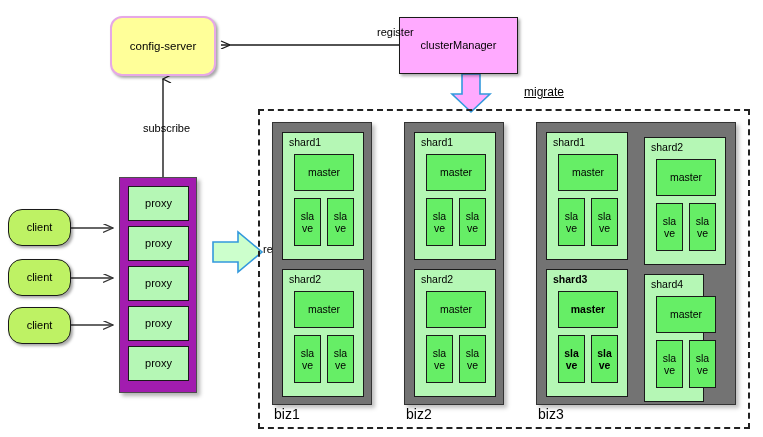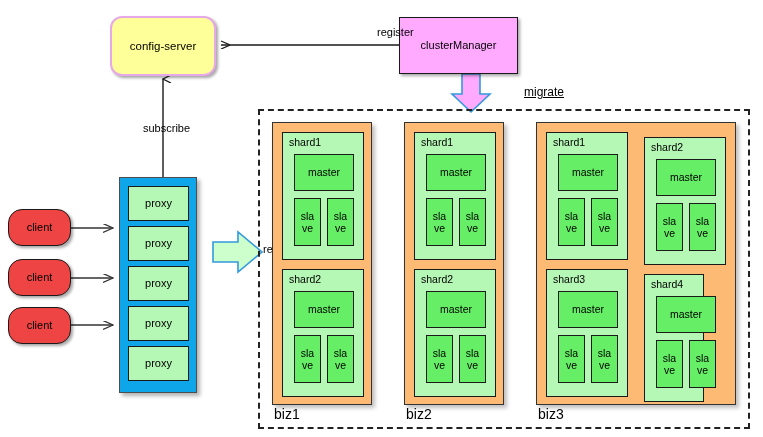--- a/index.html
+++ b/index.html
@@ -50,48 +50,48 @@
   .graphite {
     background: #ffffcc;
     border: 1.5px solid #1a1a1a;
     border-radius: 50%;
     font-size: 13px;
     box-shadow: 3px 3px 4px rgba(0,0,0,0.28);
   }
 
   
   .client {
-    background: #ef4444;
+    background: #bef264;
     border: 1.5px solid #1a1a1a;
     border-radius: 14px;
     font-size: 11px;
     box-shadow: 2px 2px 3px rgba(0,0,0,0.35);
   }
 
   
   .proxy-frame {
-    background: #0ea5e9;
+    background: #a21caf;
     border: 1.5px solid #4d4d4d;
     box-shadow: 3px 3px 4px rgba(0,0,0,0.3);
   }
   .proxy {
     background: #b5f7b5;
     border: 1.5px solid #1a1a1a;
     font-size: 11px;
   }
 
   
   .cluster-boundary {
     border: 2px dashed #222222;
     background: transparent;
   }
 
   
   .biz-box {
-    background: #fdba74;
+    background: #737373;
     border: 1.5px solid #333333;
     box-shadow: 3px 3px 4px rgba(0,0,0,0.25);
   }
   .biz-label {
     font-size: 14px;
     color: #000000;
     white-space: nowrap;
   }
 
   
@@ -306,21 +306,21 @@
       <div class="abs node slave" style="left:11px; top:65px; width:27px; height:48px;">
         <span>sla</span>
         <span>ve</span>
       </div>
       <div class="abs node slave" style="left:44px; top:65px; width:27px; height:48px;">
         <span>sla</span>
         <span>ve</span>
       </div>
     </div>
 
-    <div class="abs shard" style="left:9px; top:146px; width:82px; height:128px;">
+    <div class="abs shard" style="left:9px; top:146px; width:82px; height:128px;font-weight:bold;">
       <div class="shard-title">shard3</div>
       <div class="abs node master" style="left:11px; top:21px; width:60px; height:37px;">
         <span>master</span>
       </div>
       <div class="abs node slave" style="left:11px; top:65px; width:27px; height:48px;">
         <span>sla</span>
         <span>ve</span>
       </div>
       <div class="abs node slave" style="left:44px; top:65px; width:27px; height:48px;">
         <span>sla</span>

